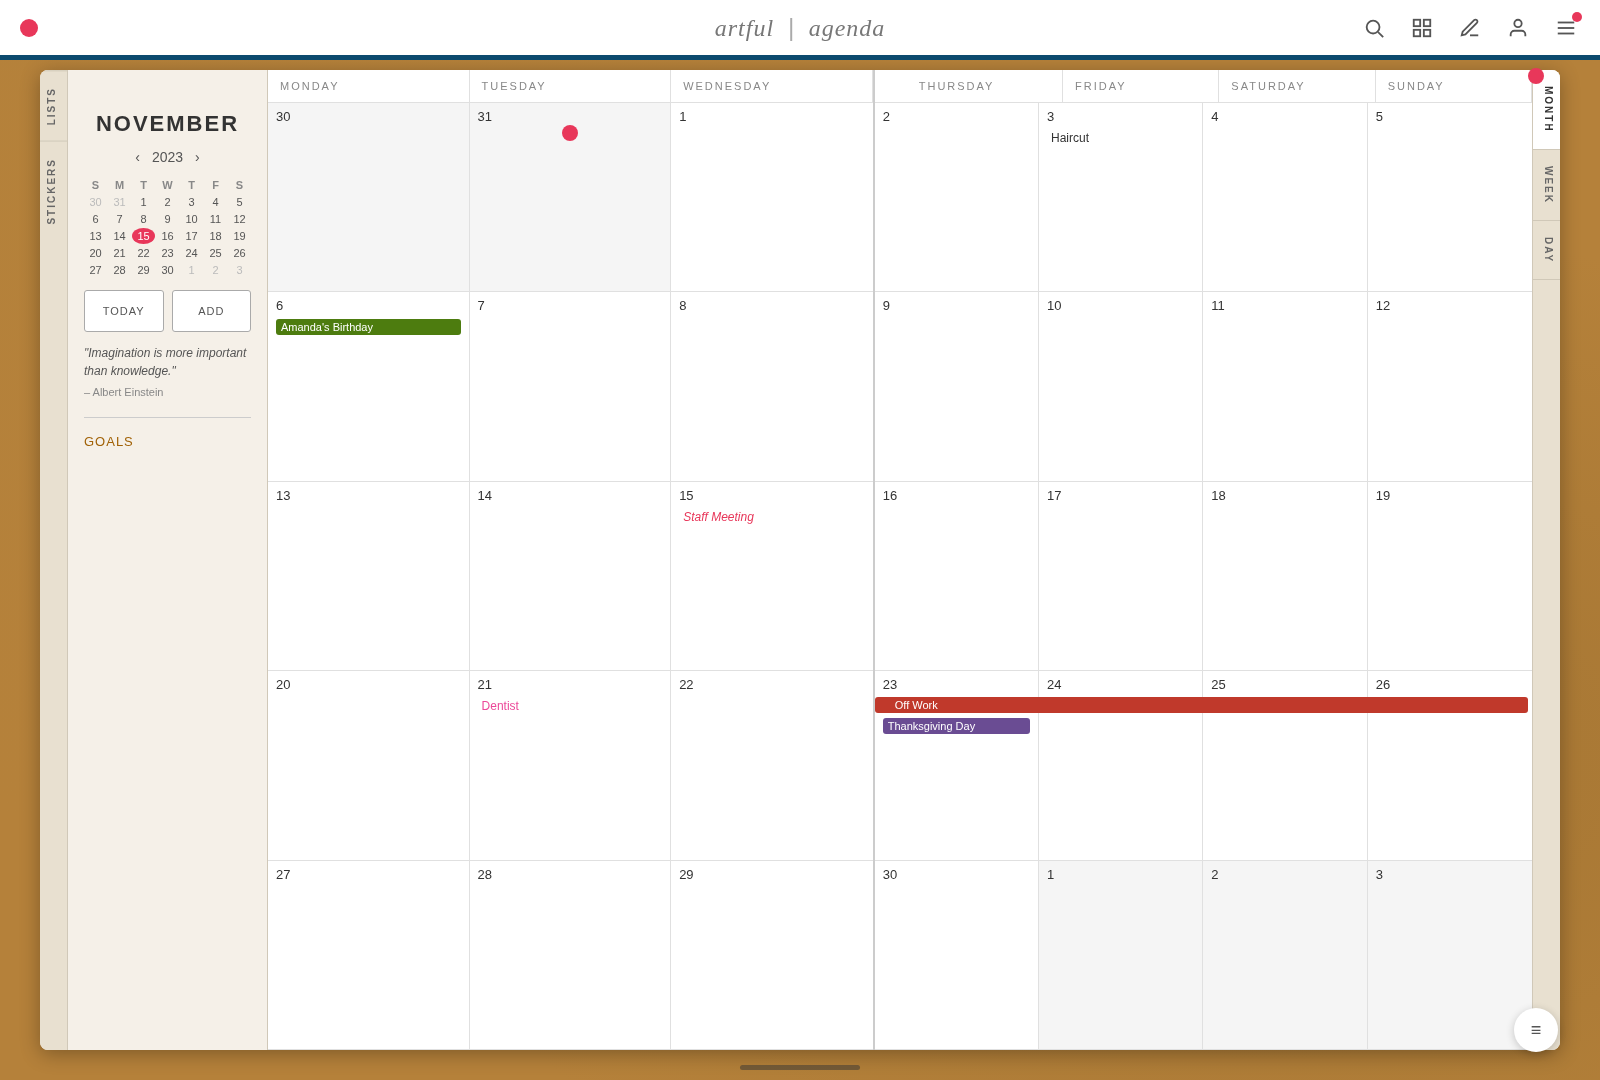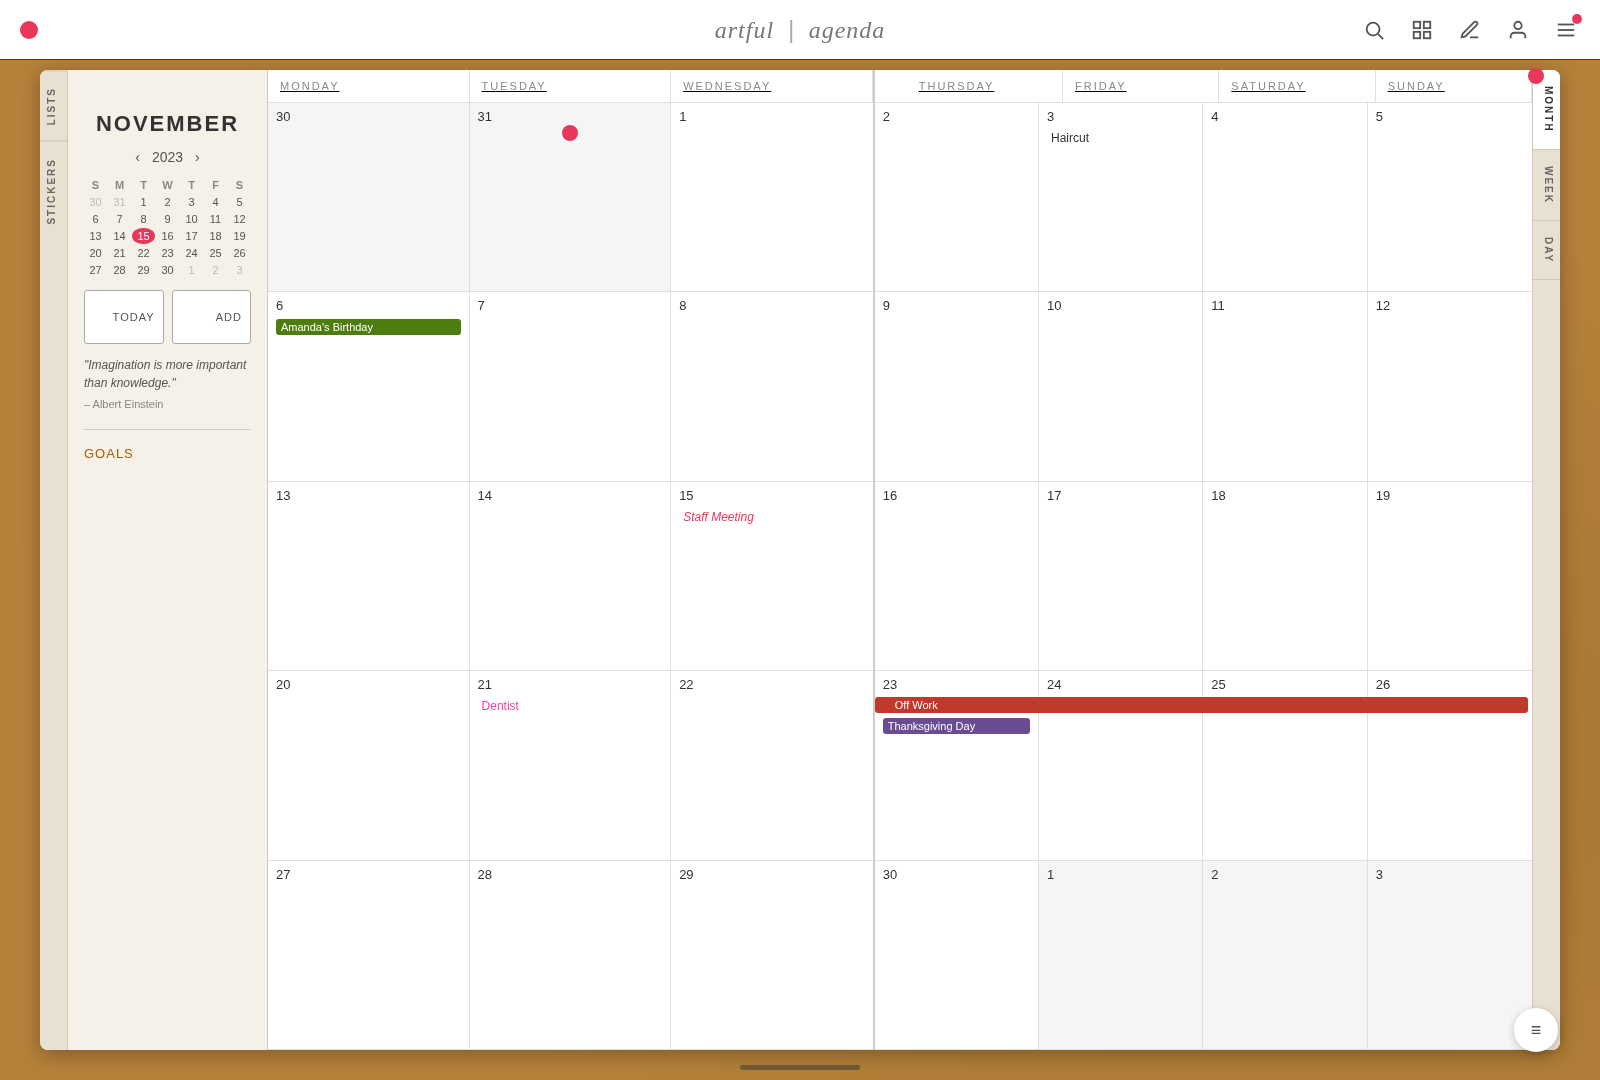--- a/index.html
+++ b/index.html
@@ -28,21 +28,21 @@
     .top-nav {
       position: absolute;
       top: 0; left: 0; right: 0;
       height: 60px;
       background: white;
       display: flex;
       align-items: center;
       justify-content: space-between;
       padding: 0 20px;
       z-index: 10;
-      border-bottom: 1px solid #0c4a6e;
+      border-bottom: 5px solid #0c4a6e;
     }
 
     .nav-left {
       display: flex;
       align-items: center;
     }
 
     .nav-dot {
       width: 18px; height: 18px;
       background: #e8375a;
@@ -192,28 +192,28 @@
       color: #bbb;
     }
 
     .today-add-btns {
       display: flex;
       gap: 8px;
     }
 
     .small-btn {
       flex: 1;
-      padding: 20px 8px;
+      padding: 14px 8px;
       border: 1px solid #aaa;
       background: white;
       font-size: 11px;
       cursor: pointer;
       color: #555;
       border-radius: 3px;
-      text-align: right;
+      text-align: center;
       letter-spacing: 1px;
     }
 
     .quote-section {
       font-size: 12px;
       color: #555;
       font-style: italic;
       line-height: 1.5;
     }
 
@@ -269,21 +269,20 @@
 
     .cal-right-section {
       flex: 1;
       display: flex;
       flex-direction: column;
     }
 
     .cal-days-header {
       display: grid;
       border-bottom: 1px solid #e0e0e0;
-      text-decoration: underline;
     }
 
     .cal-left-section .cal-days-header {
       grid-template-columns: repeat(3, 1fr);
     }
 
     .cal-right-section .cal-days-header {
       grid-template-columns: repeat(4, 1fr);
       padding-left: 32px;
     }

